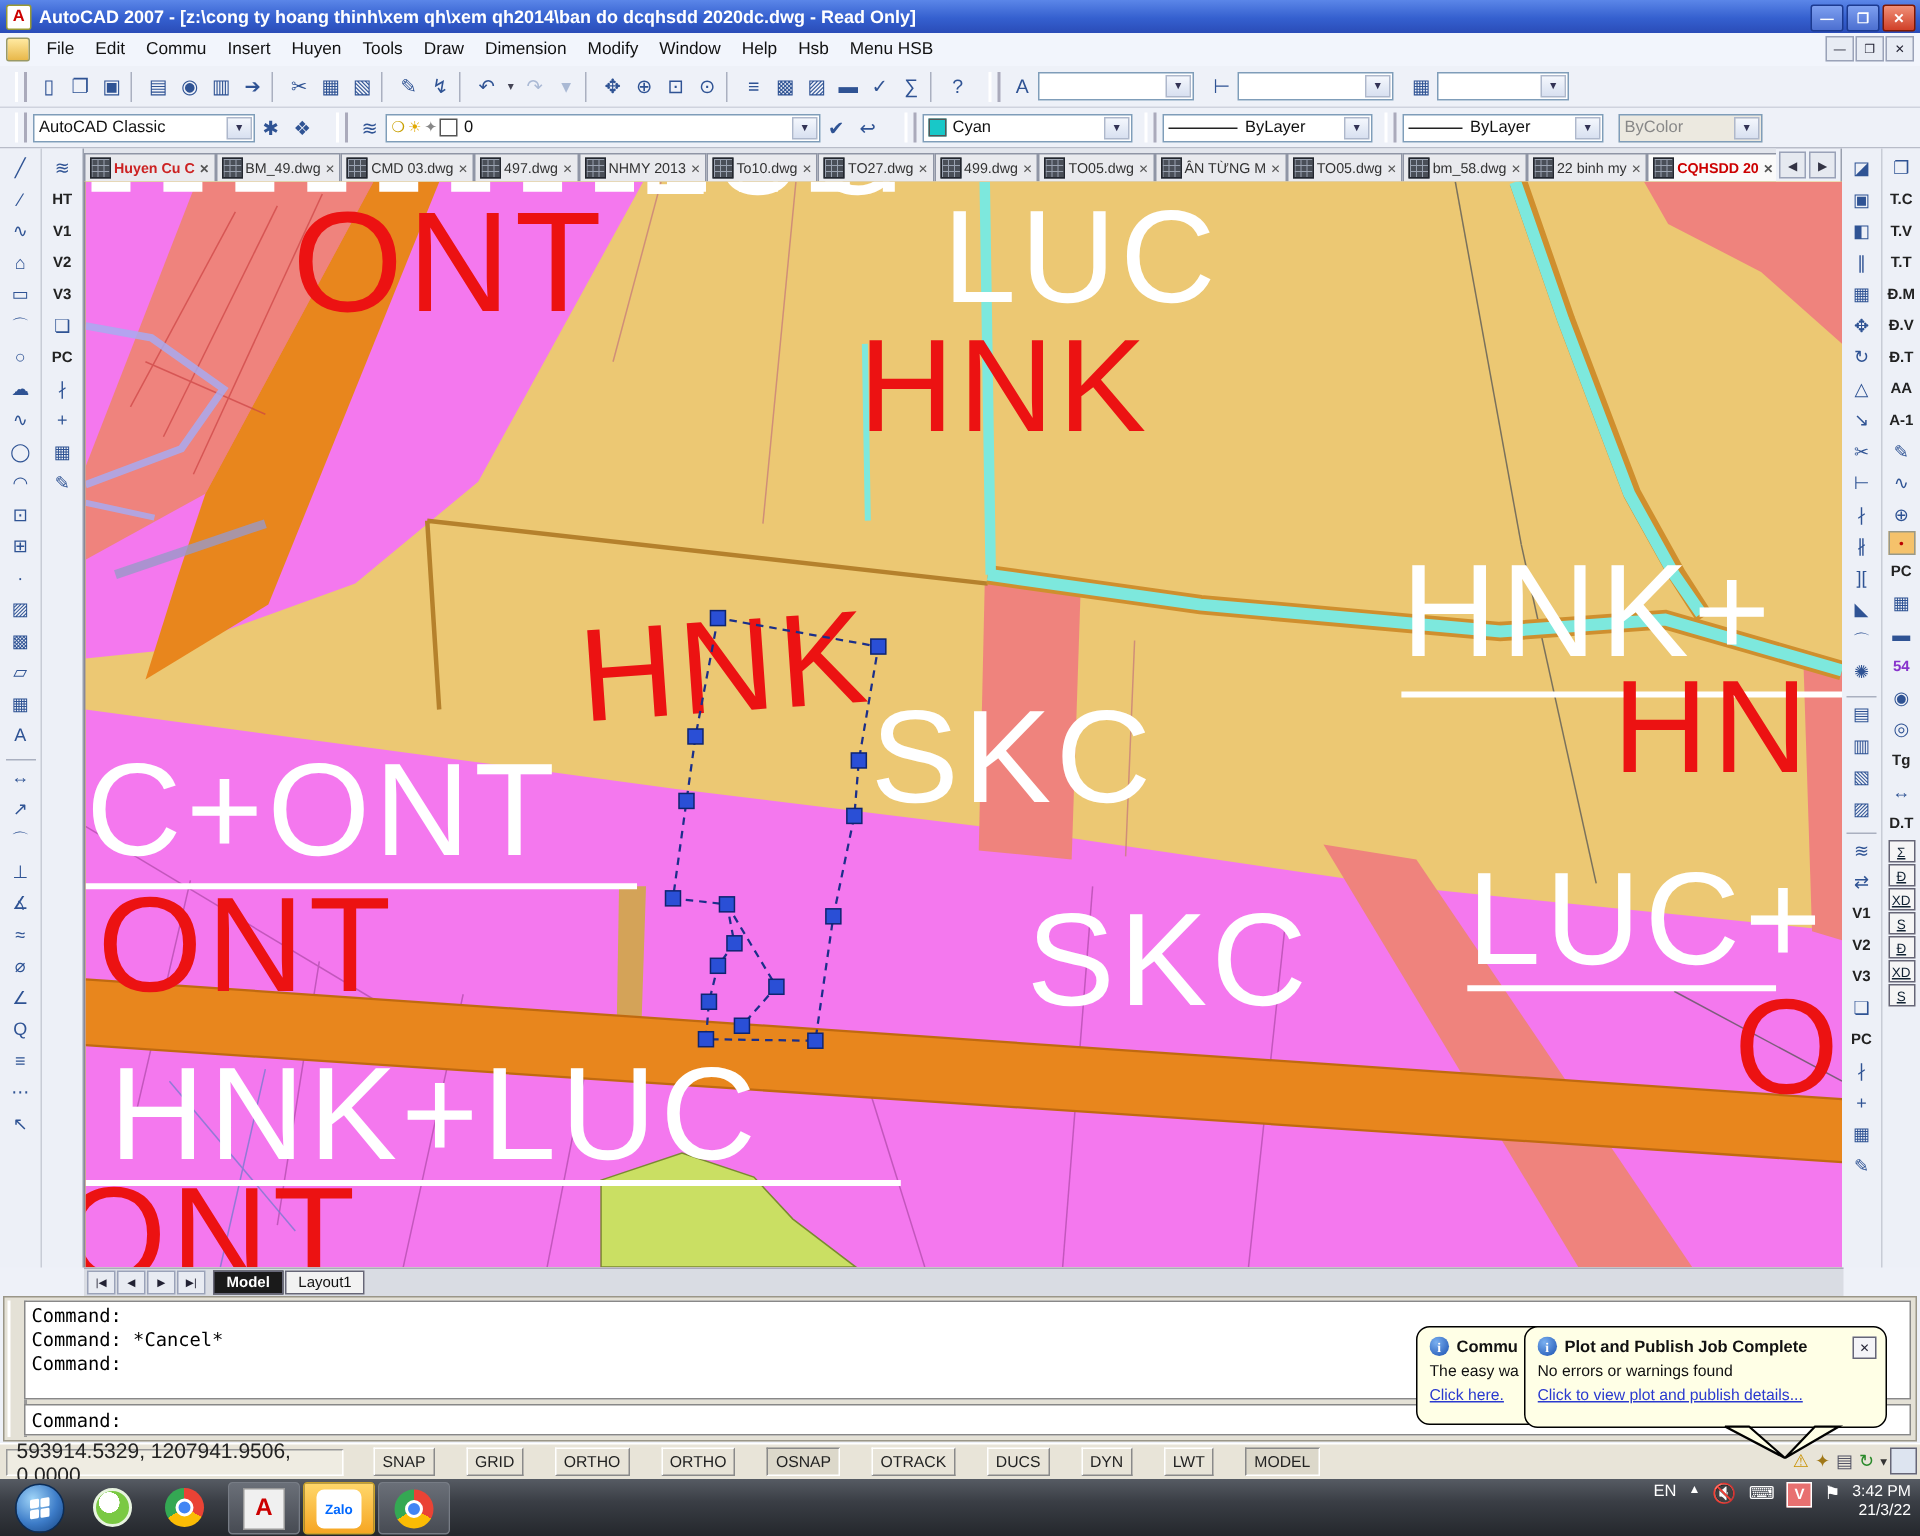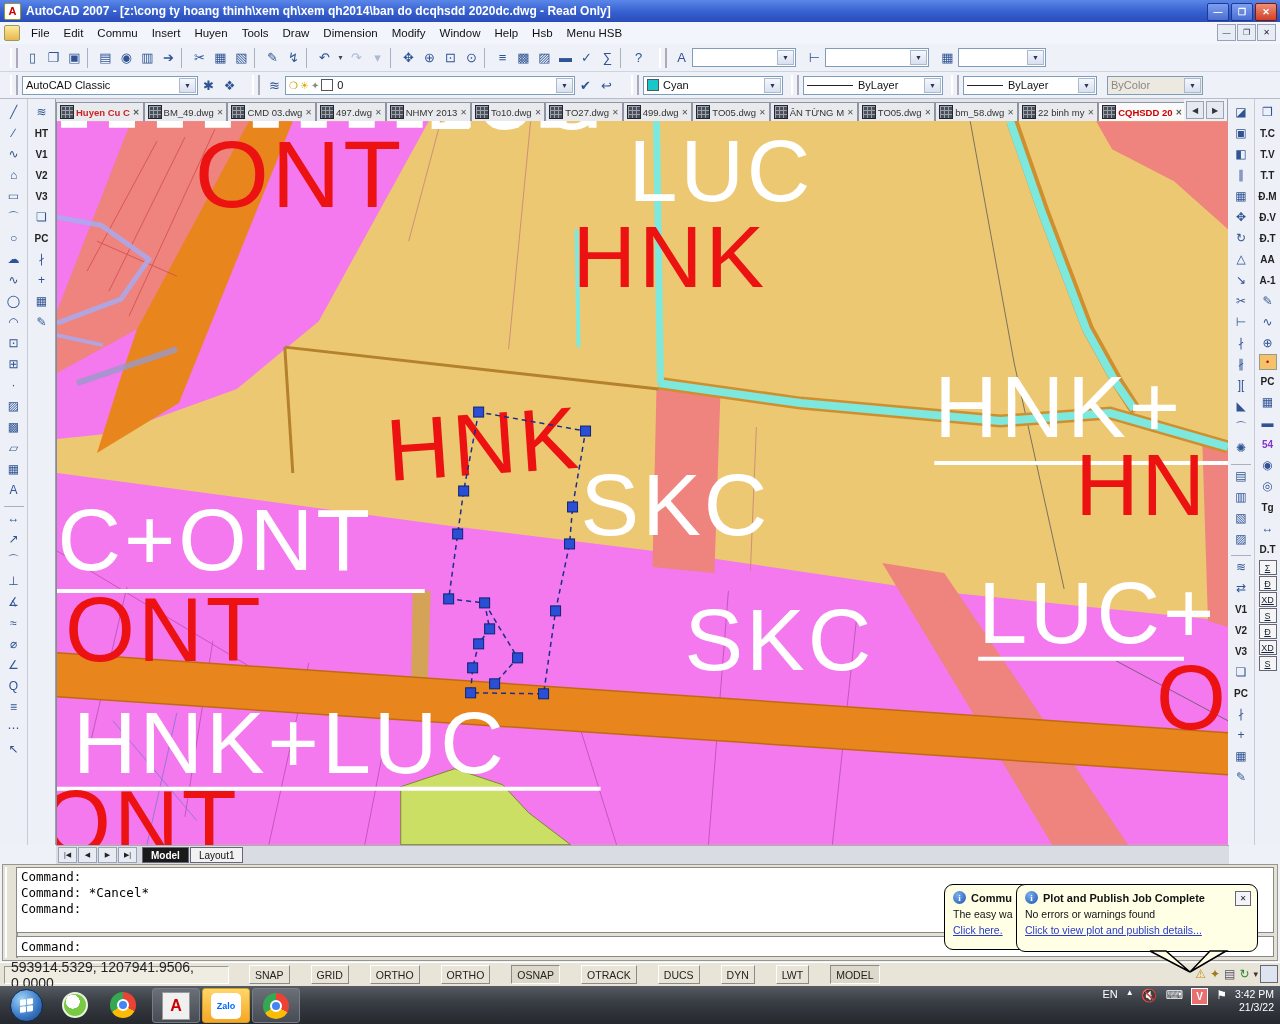--- a/index.html
+++ b/index.html
@@ -248,21 +248,21 @@
     </span>
     <span class="tbtn" style="margin-left:8px">▦</span>
     <span class="combo" style="width:88px">
       <span></span>
         <span class="dd-arrow">▼</span>
     </span>
   </div>
 
   <div class="abs tbrow2">
     <span class="grip"></span>
-    <span class="combo" style="width:176px">
+    <span class="combo" style="width:148px">
       <span>AutoCAD Classic</span>
         <span class="dd-arrow">▼</span>
     </span>
     <span class="tbtn">✱</span>
     <span class="tbtn">❖</span>
     <span class="grip" style="margin-left:12px"></span>
     <span class="tbtn">≋</span>
     <span class="combo" style="width:290px">
       <span class="mini" style="color:#c8a000">❍</span>
       <span class="mini" style="color:#e0a800">☀</span>

